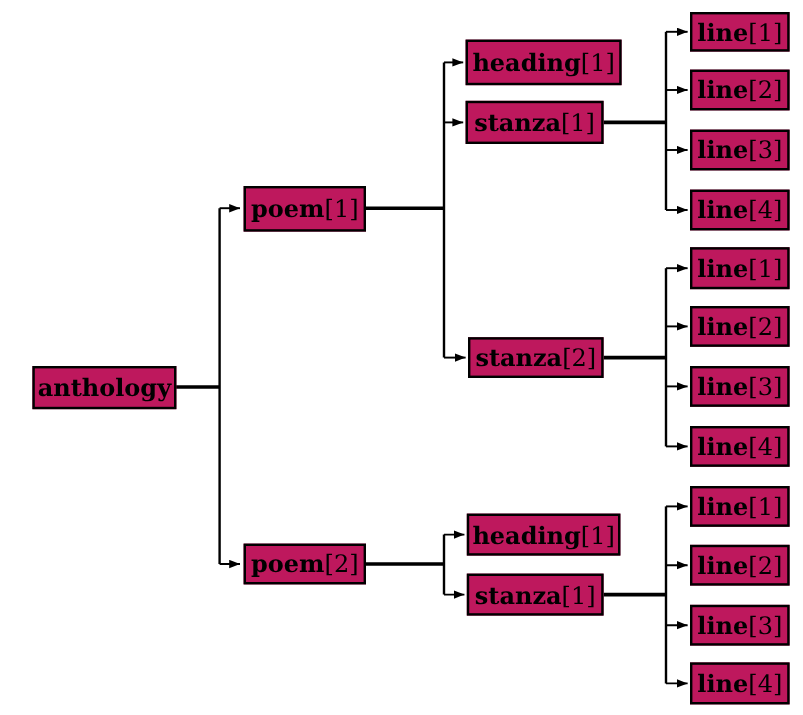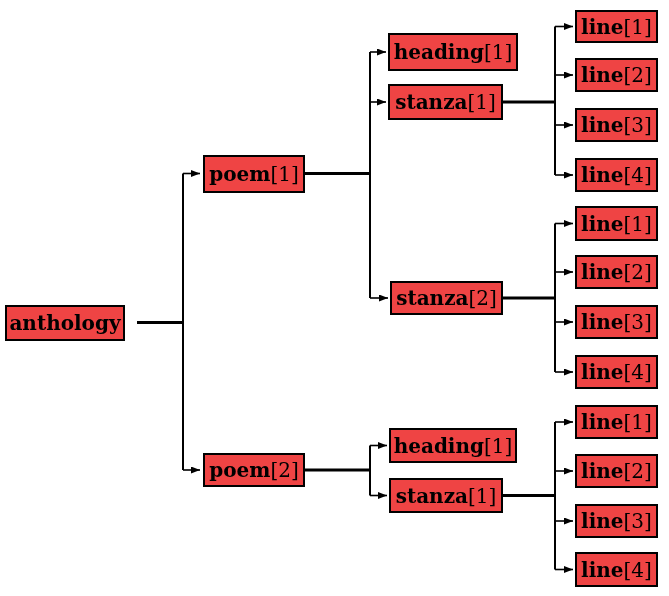--- a/index.html
+++ b/index.html
@@ -9,31 +9,31 @@
     background:#ffffff;
     font-family:"DejaVu Serif","Liberation Serif",serif;
     overflow:hidden;
   }
   svg.wires{position:absolute;left:0;top:0;}
   .stub{stroke:#000;stroke-width:3;fill:none;}
   .trunk{stroke:#000;stroke-width:2;fill:none;}
   .branch{stroke:#000;stroke-width:1.6;fill:none;}
   .node{
     position:absolute;
-    background:#ef4444;
+    background:#be185d;
     border:2px solid #000;
     box-sizing:border-box;
     display:flex;align-items:center;justify-content:center;
     font-size:20px;line-height:1;white-space:nowrap;
     color:#000;
   }
   .nm{font-weight:bold;}
   .ix{font-weight:normal;}
   
-  .n-anthology{left:5px;top:305px;width:120px;height:36px;}
+  .n-anthology{left:27px;top:305px;width:120px;height:36px;}
   .n-poem1{left:203px;top:155px;width:102px;height:38px;}
   .n-p1h1{left:388px;top:33px;width:130px;height:38px;}
   .n-p1s1{left:388px;top:84px;width:115px;height:36px;}
   .n-p1s1l1{left:575px;top:10px;width:83px;height:33px;}
   .n-p1s1l2{left:575px;top:58px;width:83px;height:34px;}
   .n-p1s1l3{left:575px;top:108px;width:83px;height:34px;}
   .n-p1s1l4{left:575px;top:158px;width:83px;height:34px;}
   .n-p1s2{left:390px;top:281px;width:113px;height:34px;}
   .n-p1s2l1{left:575px;top:206px;width:83px;height:35px;}
   .n-p1s2l2{left:575px;top:255px;width:83px;height:34px;}

